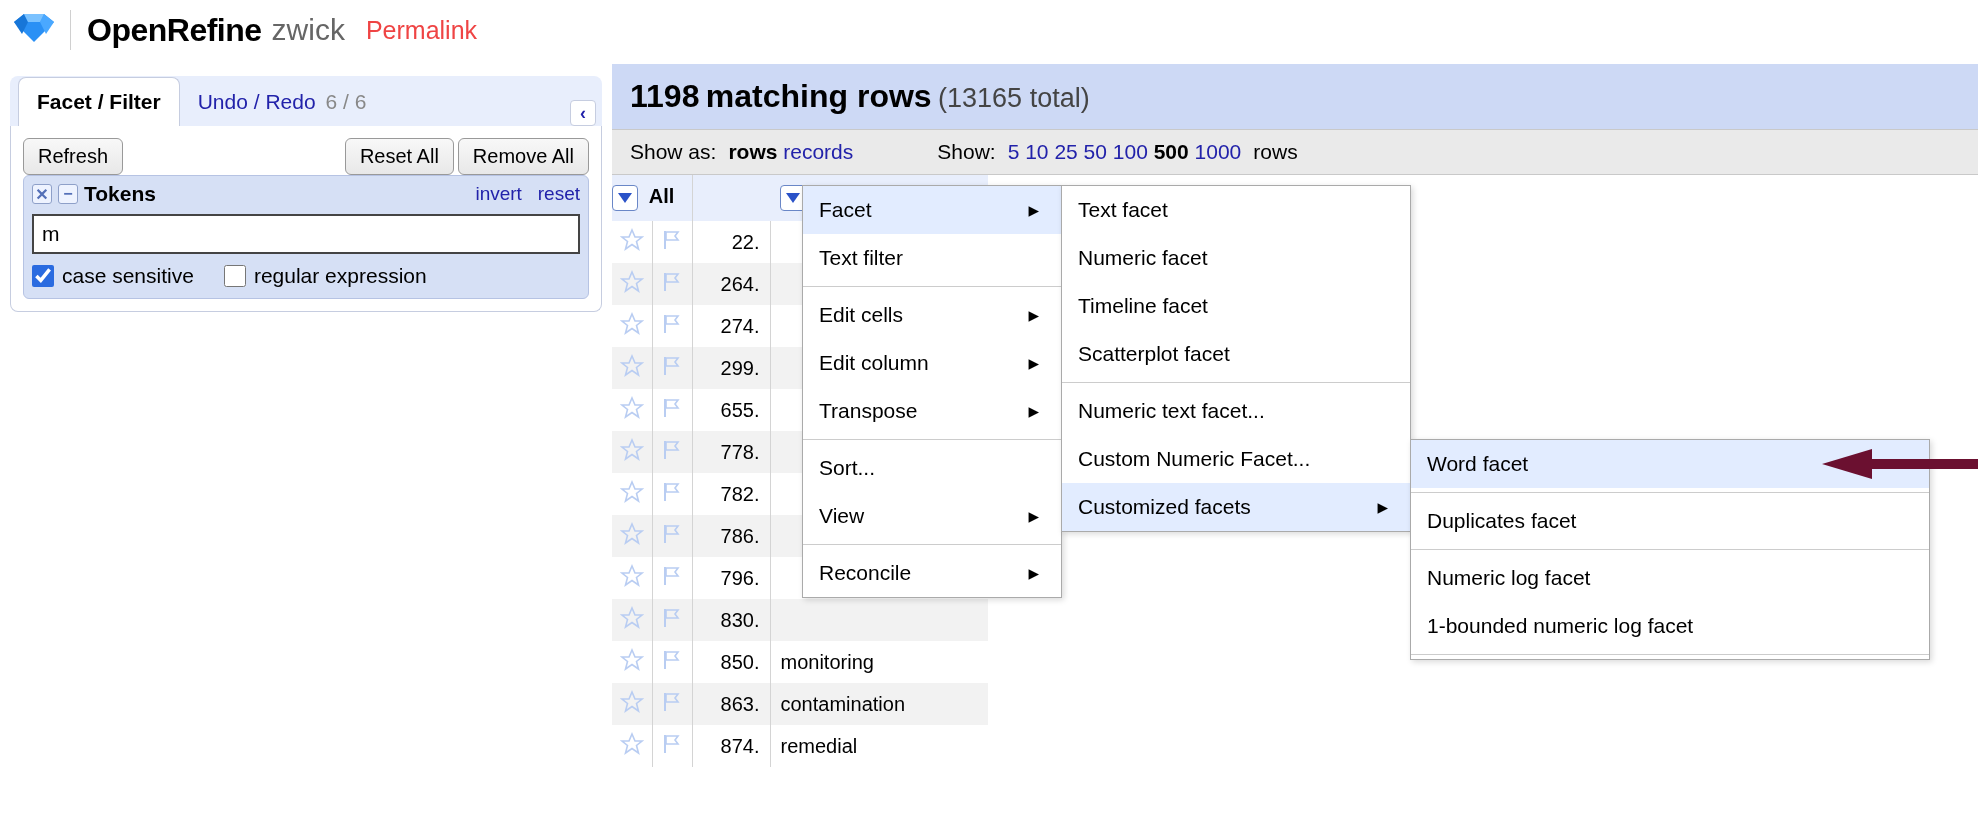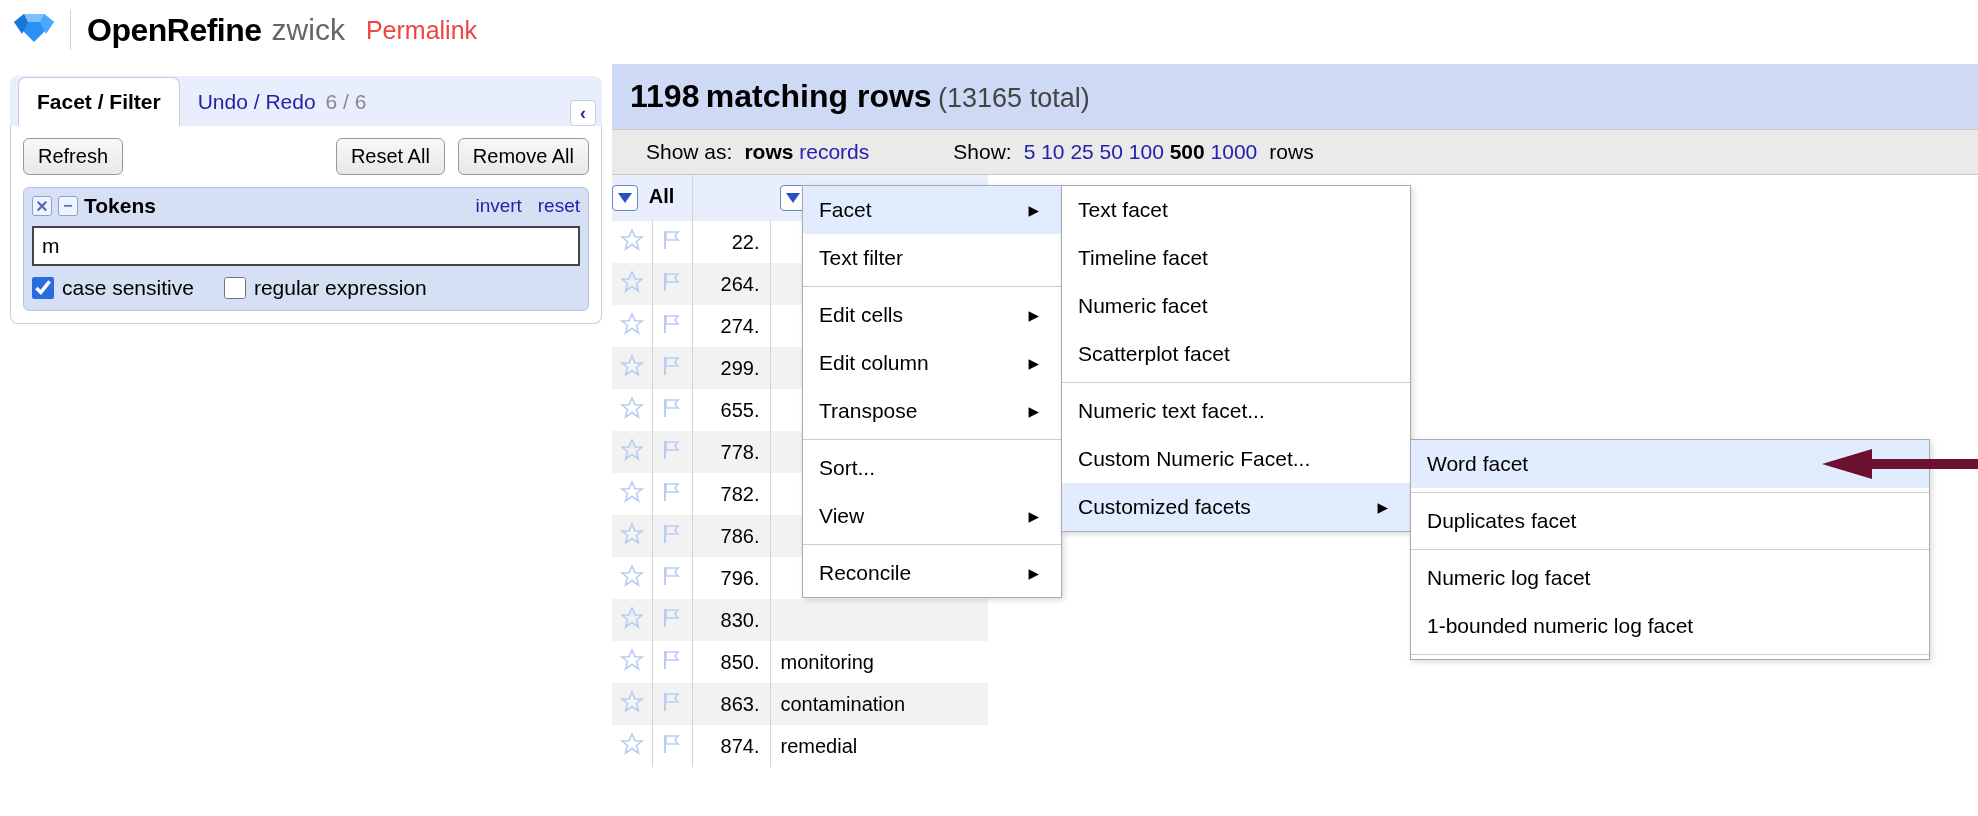--- a/index.html
+++ b/index.html
@@ -68,21 +68,21 @@
     display: flex; align-items: center; justify-content: center;
     font-size: 18px; color: #22a; font-weight: bold;
     cursor: pointer;
   }
   .tab-body {
     border: 1px solid #c6cde0;
     border-top: none;
     padding: 12px;
     border-radius: 0 0 8px 8px;
   }
-  .btnrow { display: flex; gap: 13px; margin-bottom: 12px; }
+  .btnrow { display: flex; gap: 4px; }
   .btnrow .spacer { flex: 1; }
   button.btn {
     font-size: 20px;
     padding: 6px 14px;
     background: linear-gradient(#f8f8f8,#e8e8e8);
     border: 1px solid #999;
     border-radius: 6px;
     cursor: pointer;
   }
   .facet {
@@ -127,21 +127,21 @@
     background: #cdd9f5;
     padding: 14px 18px;
     font-size: 23px;
   }
   .summary b { font-size: 32px; font-weight: bold; }
   .summary span.total { font-size: 27px; color: #444; }
   .viewbar {
     background: #eaeaea;
     border-top: 1px solid #c9c9c9;
     border-bottom: 1px solid #c9c9c9;
-    padding: 10px 34px;
+    padding: 10px 18px;
     display: flex; align-items: center; gap: 12px;
     font-size: 21px;
   }
   .viewbar .lbl { color: #000; }
   .viewbar .opt { color: #22a; cursor: pointer; }
   .viewbar .opt.sel { color: #000; font-weight: bold; }
   .viewbar .gap { width: 60px; }
 
   
   .data {
@@ -498,24 +498,24 @@
             <span>Reconcile</span>
             <span class="arr">▸</span>
           </div>
         </div>
 
       <div class="menu menu2" id="menu2">
           <div class="mi">
             <span>Text facet</span>
           </div>
           <div class="mi">
+            <span>Numeric facet</span>
+          </div>
+          <div class="mi">
             <span>Timeline facet</span>
-          </div>
-          <div class="mi">
-            <span>Numeric facet</span>
           </div>
           <div class="mi">
             <span>Scatterplot facet</span>
           </div>
           <div class="sep"></div>
           <div class="mi">
             <span>Numeric text facet...</span>
           </div>
           <div class="mi">
             <span>Custom Numeric Facet...</span>

